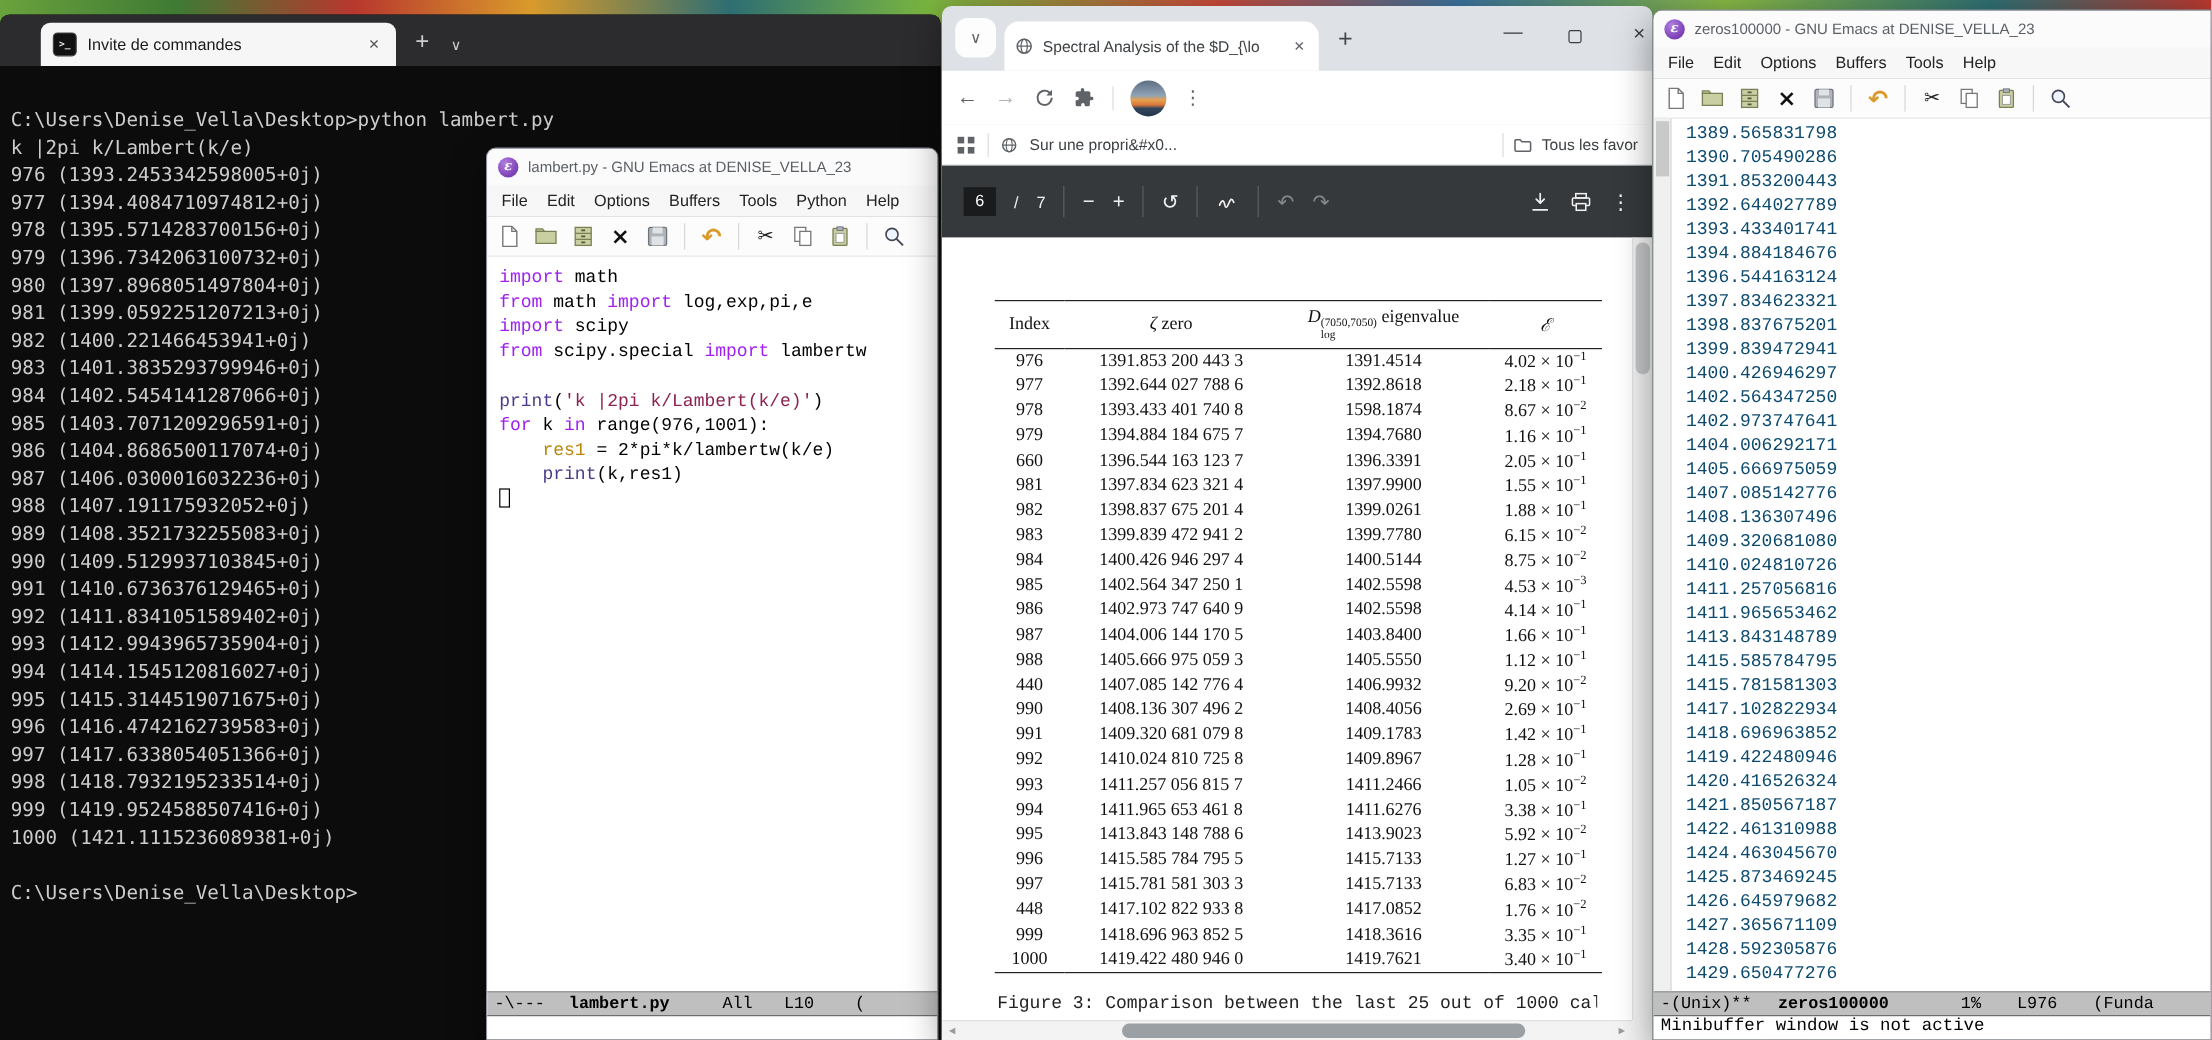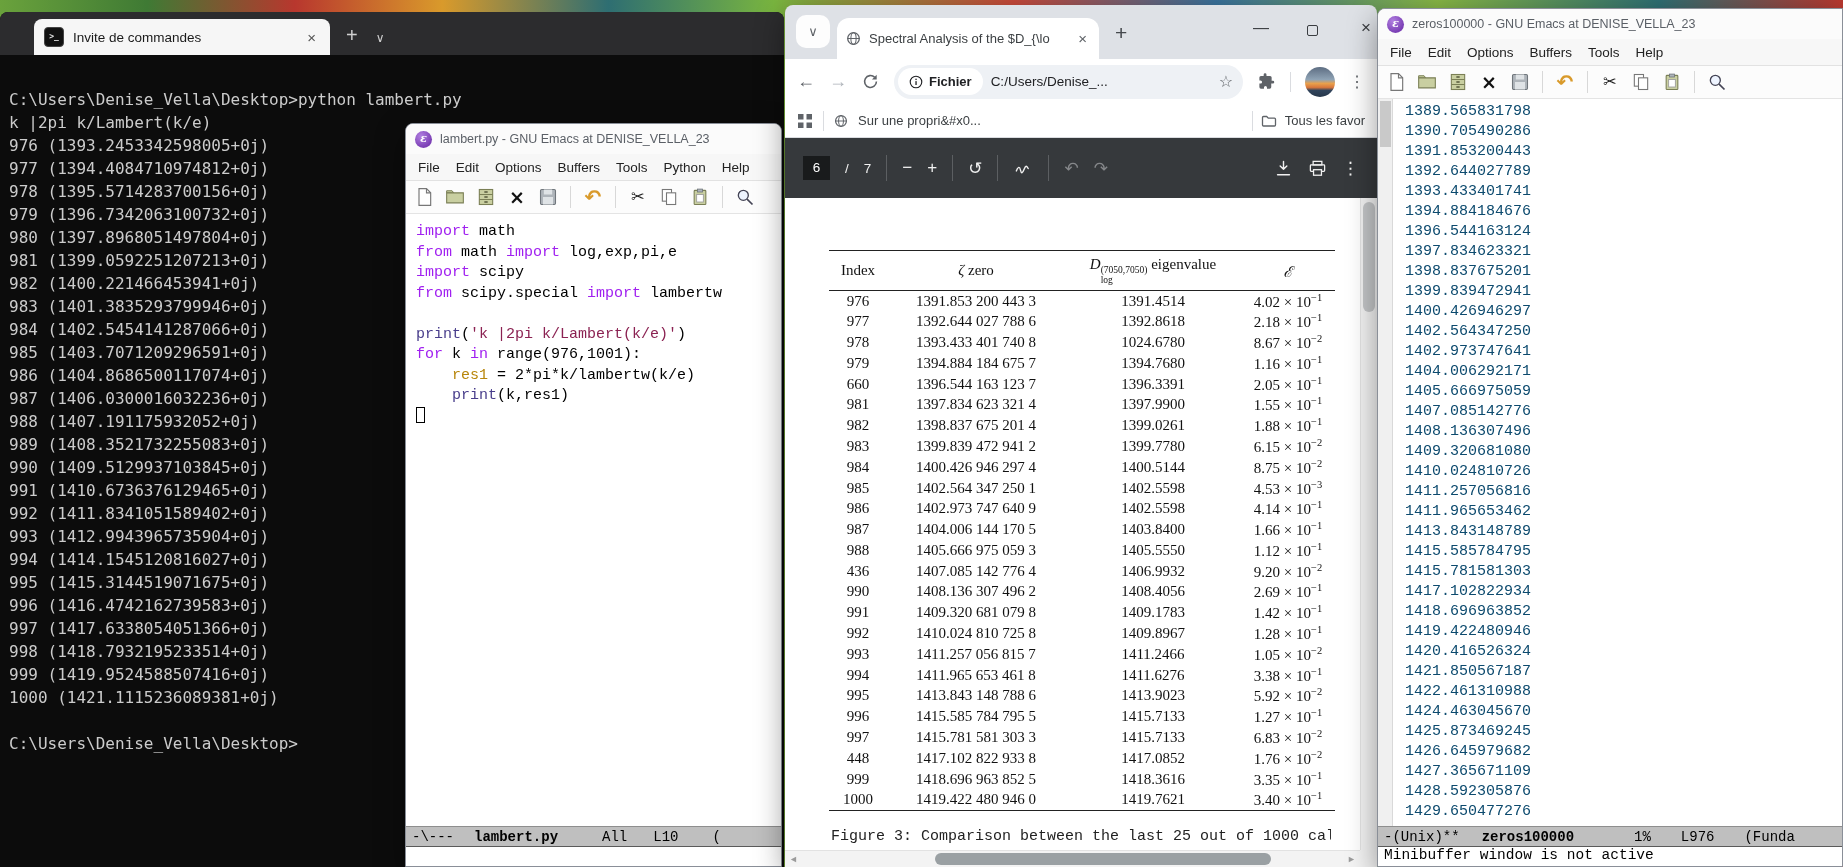--- a/index.html
+++ b/index.html
@@ -243,32 +243,20 @@
       <span class="win-max"></span>
       <span class="win-close">×</span>
     </div>
     <div class="browser-toolbar">
       <span class="nav-arrow">←</span>
       <span class="nav-arrow fwd">→</span>
       <svg width="19" height="19" viewBox="0 0 24 24">
           <path fill="none" stroke="#5f6368" stroke-width="2" d="M19.5 12a7.5 7.5 0 1 1-2.2-5.3"></path>
           <path fill="#5f6368" d="M19.8 3.6v6h-6z"></path>
         </svg>
-      <div class="omnibox">
-        <div class="scheme-chip">
-          <svg width="14" height="14" viewBox="0 0 16 16">
-              <circle cx="8" cy="8" r="6.6" fill="none" stroke="#202124" stroke-width="1.3"></circle>
-              <rect x="7.3" y="7" width="1.5" height="4.4" fill="#202124"></rect>
-              <rect x="7.3" y="4.2" width="1.5" height="1.6" fill="#202124"></rect>
-            </svg>
-          <span>Fichier</span>
-        </div>
-        <span class="omnibox-url">C:/Users/Denise_...</span>
-        <span class="star-icon">☆</span>
-      </div>
       <svg width="19" height="19" viewBox="0 0 24 24">
           <path fill="#5f6368" d="M20 11h-1.5V7a2 2 0 0 0-2-2H12V3.5a1.8 1.8 0 1 0-3.6 0V5H5a2 2 0 0 0-2 2v3.8h1.5a1.9 1.9 0 1 1 0 3.8H3V19a2 2 0 0 0 2 2h3.8v-1.5a1.9 1.9 0 1 1 3.8 0V21H16a2 2 0 0 0 2-2v-4.4h2a1.8 1.8 0 1 0 0-3.6z"></path>
         </svg>
       <div class="toolbar-divider"></div>
       <div class="avatar"></div>
       <span class="kebab">⋮</span>
     </div>
     <div class="bookmarks-bar">
       <svg width="16" height="16" viewBox="0 0 16 16">
           <g fill="#5f6368">
@@ -344,21 +332,21 @@
               </tr>
               <tr>
                 <td>977</td>
                 <td>1392.644 027 788 6</td>
                 <td>1392.8618</td>
                 <td>2.18 × 10<sup>−1</sup></td>
               </tr>
               <tr>
                 <td>978</td>
                 <td>1393.433 401 740 8</td>
-                <td>1024.6780</td>
+                <td>1598.1874</td>
                 <td>8.67 × 10<sup>−2</sup></td>
               </tr>
               <tr>
                 <td>979</td>
                 <td>1394.884 184 675 7</td>
                 <td>1394.7680</td>
                 <td>1.16 × 10<sup>−1</sup></td>
               </tr>
               <tr>
                 <td>660</td>
@@ -408,21 +396,21 @@
                 <td>1403.8400</td>
                 <td>1.66 × 10<sup>−1</sup></td>
               </tr>
               <tr>
                 <td>988</td>
                 <td>1405.666 975 059 3</td>
                 <td>1405.5550</td>
                 <td>1.12 × 10<sup>−1</sup></td>
               </tr>
               <tr>
-                <td>436</td>
+                <td>440</td>
                 <td>1407.085 142 776 4</td>
                 <td>1406.9932</td>
                 <td>9.20 × 10<sup>−2</sup></td>
               </tr>
               <tr>
                 <td>990</td>
                 <td>1408.136 307 496 2</td>
                 <td>1408.4056</td>
                 <td>2.69 × 10<sup>−1</sup></td>
               </tr>

